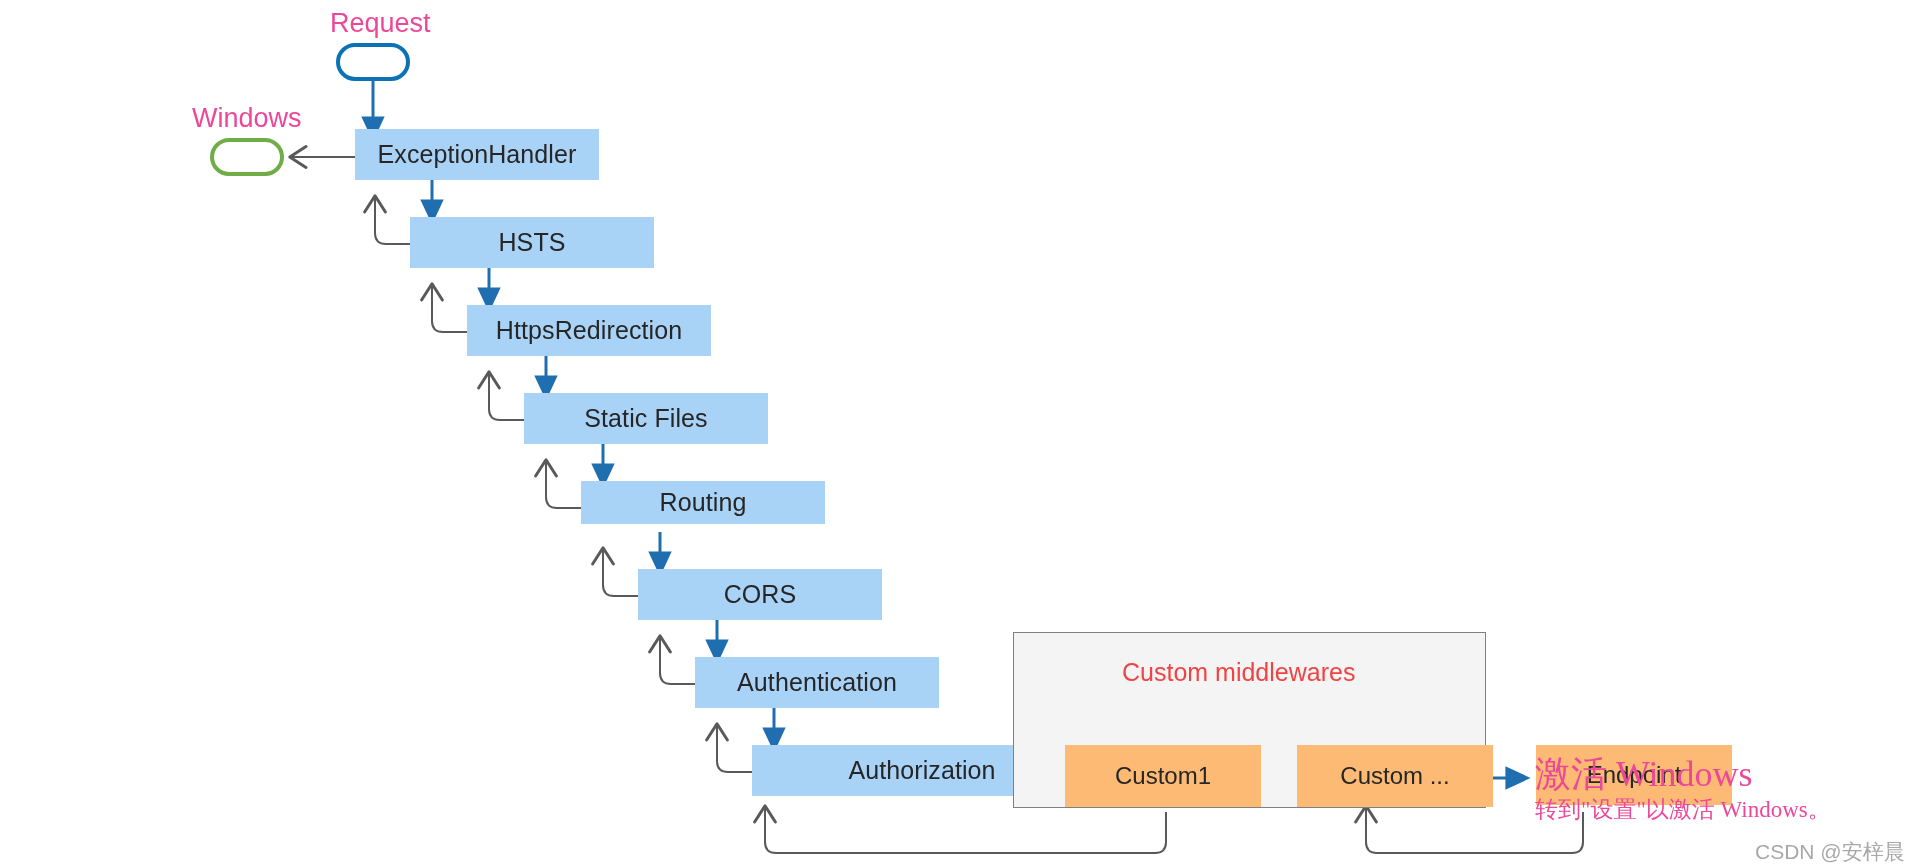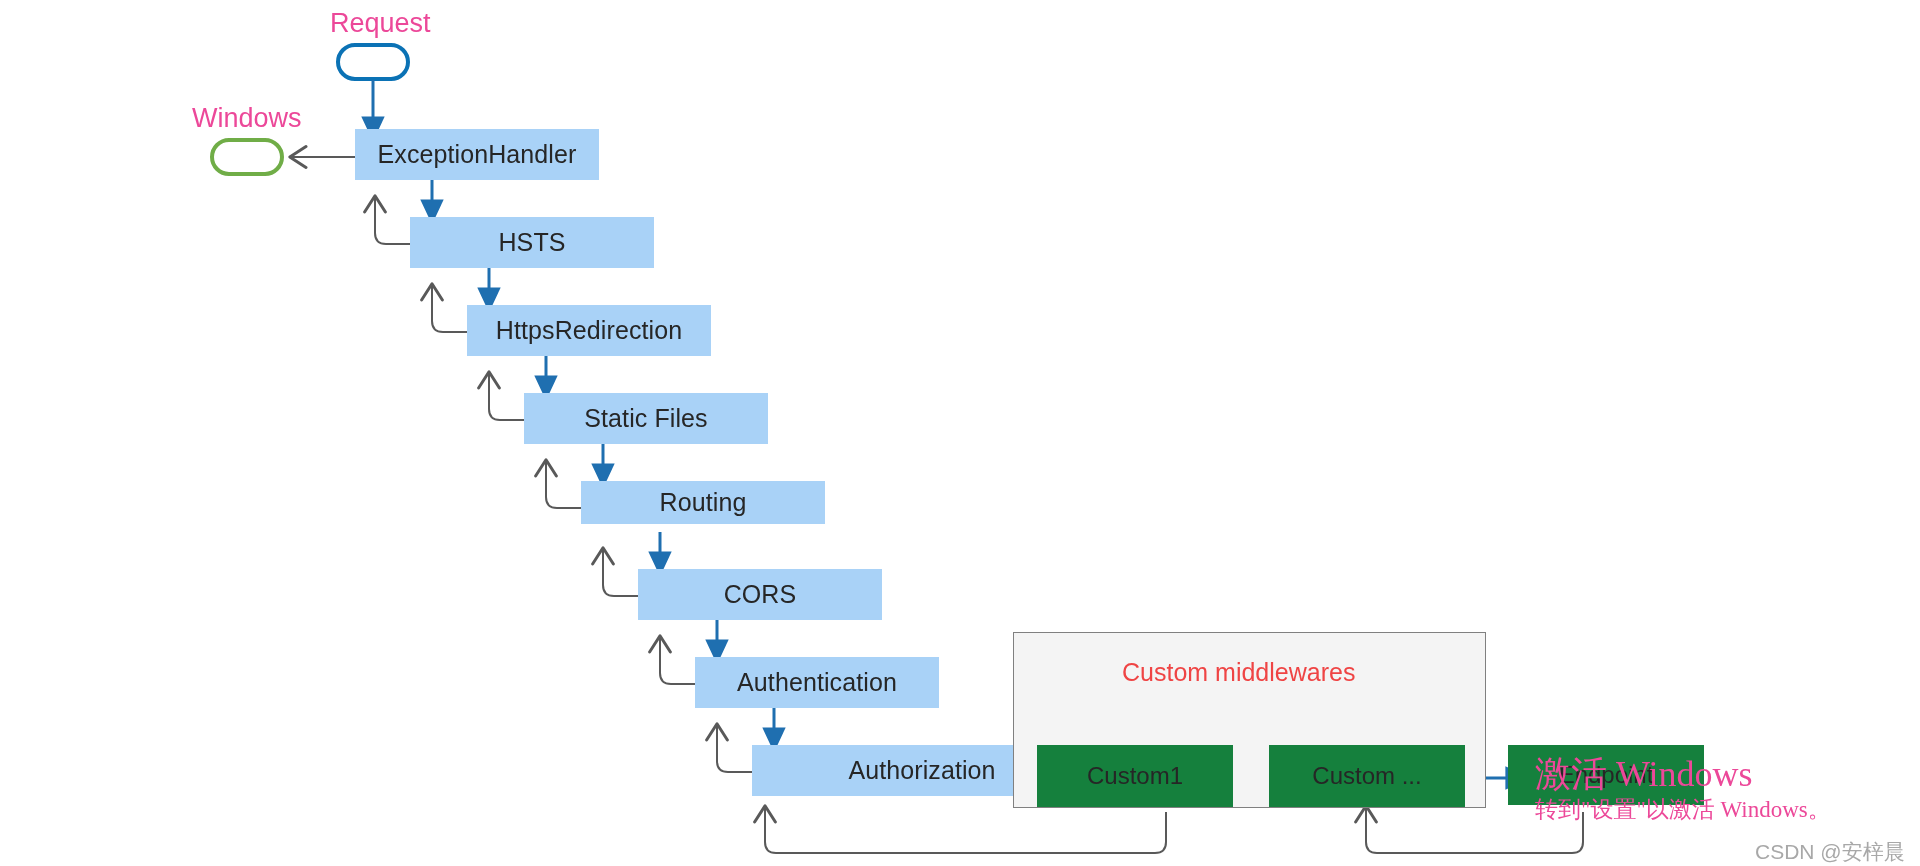--- a/index.html
+++ b/index.html
@@ -33,28 +33,29 @@
     align-items: center;
     justify-content: center;
     color: #262626;
     font-size: 25px;
     font-family: "Liberation Sans", sans-serif;
     white-space: nowrap;
     letter-spacing: 0.1px;
   }
   .custom-box {
     position: absolute;
-    background: #15803d;
+    background: #fdba74;
     display: flex;
     align-items: center;
     justify-content: center;
     color: #262626;
     font-size: 24px;
     font-family: "Liberation Sans", sans-serif;
     white-space: nowrap;
+    margin-left: 28px;
   }
   .group-box {
     position: absolute;
     background: #f4f4f4;
     border: 1.5px solid #808080;
     box-sizing: border-box;
   }
   .group-title {
     position: absolute;
     font-size: 25px;

